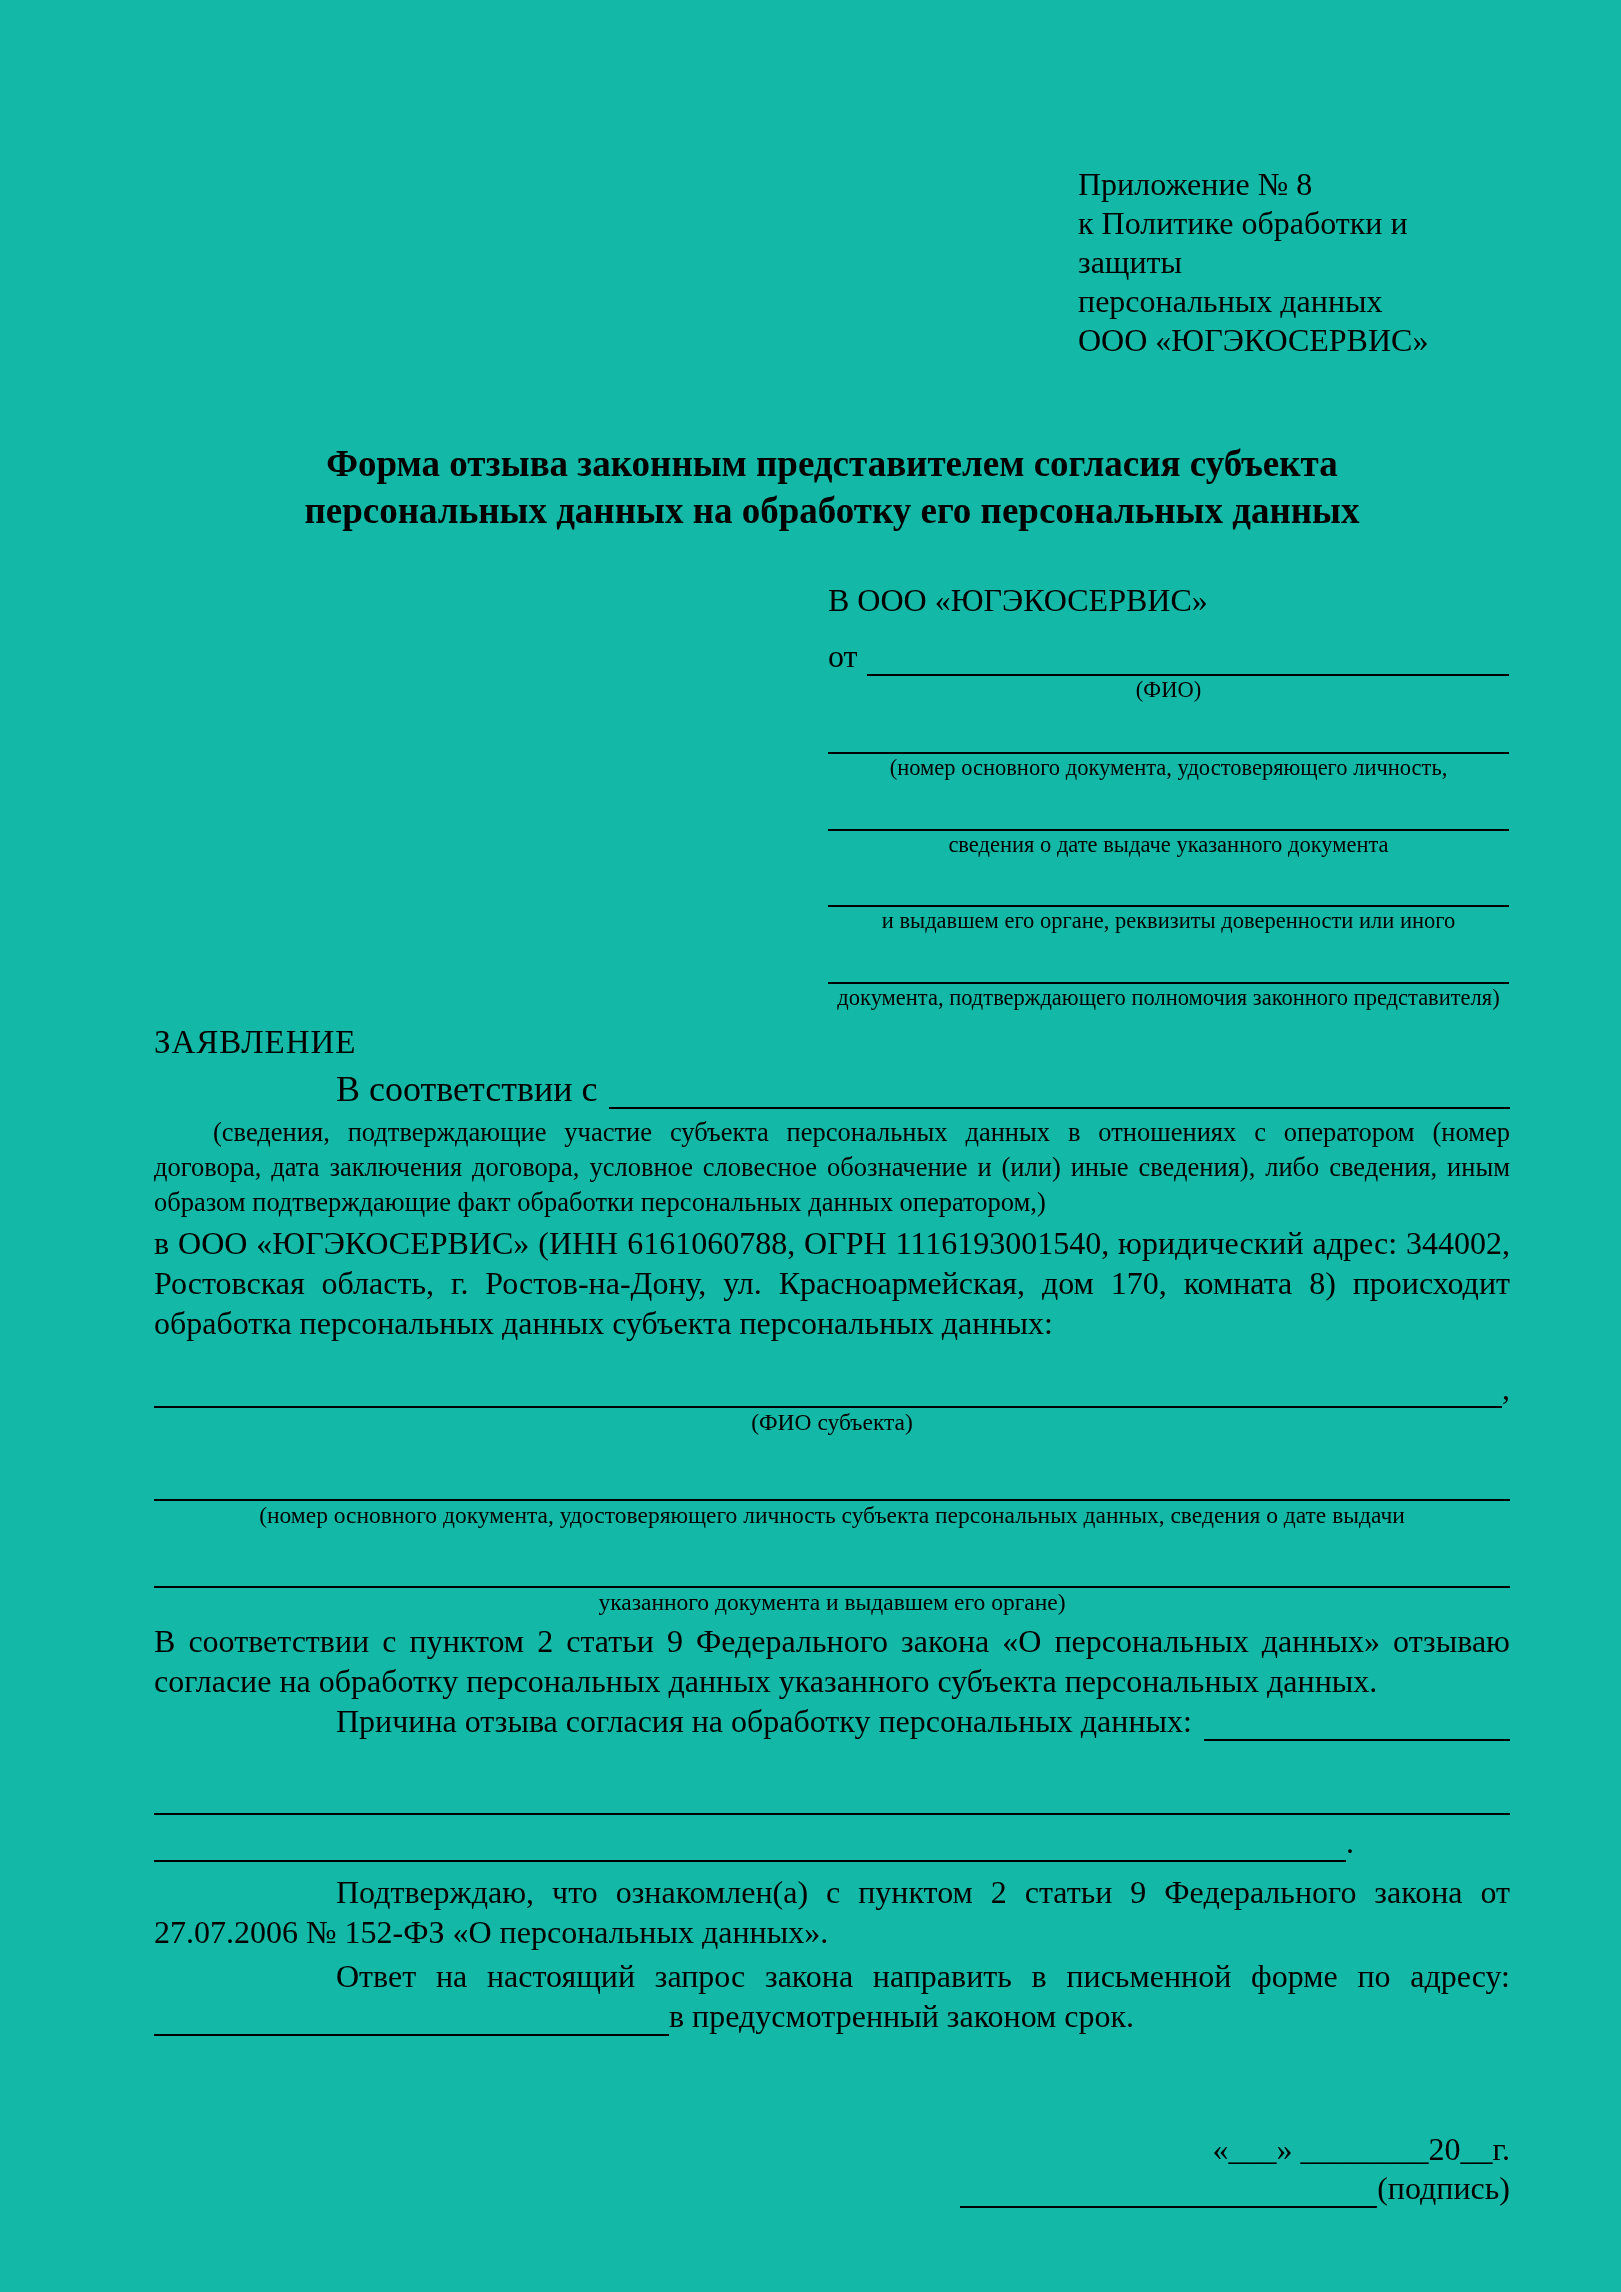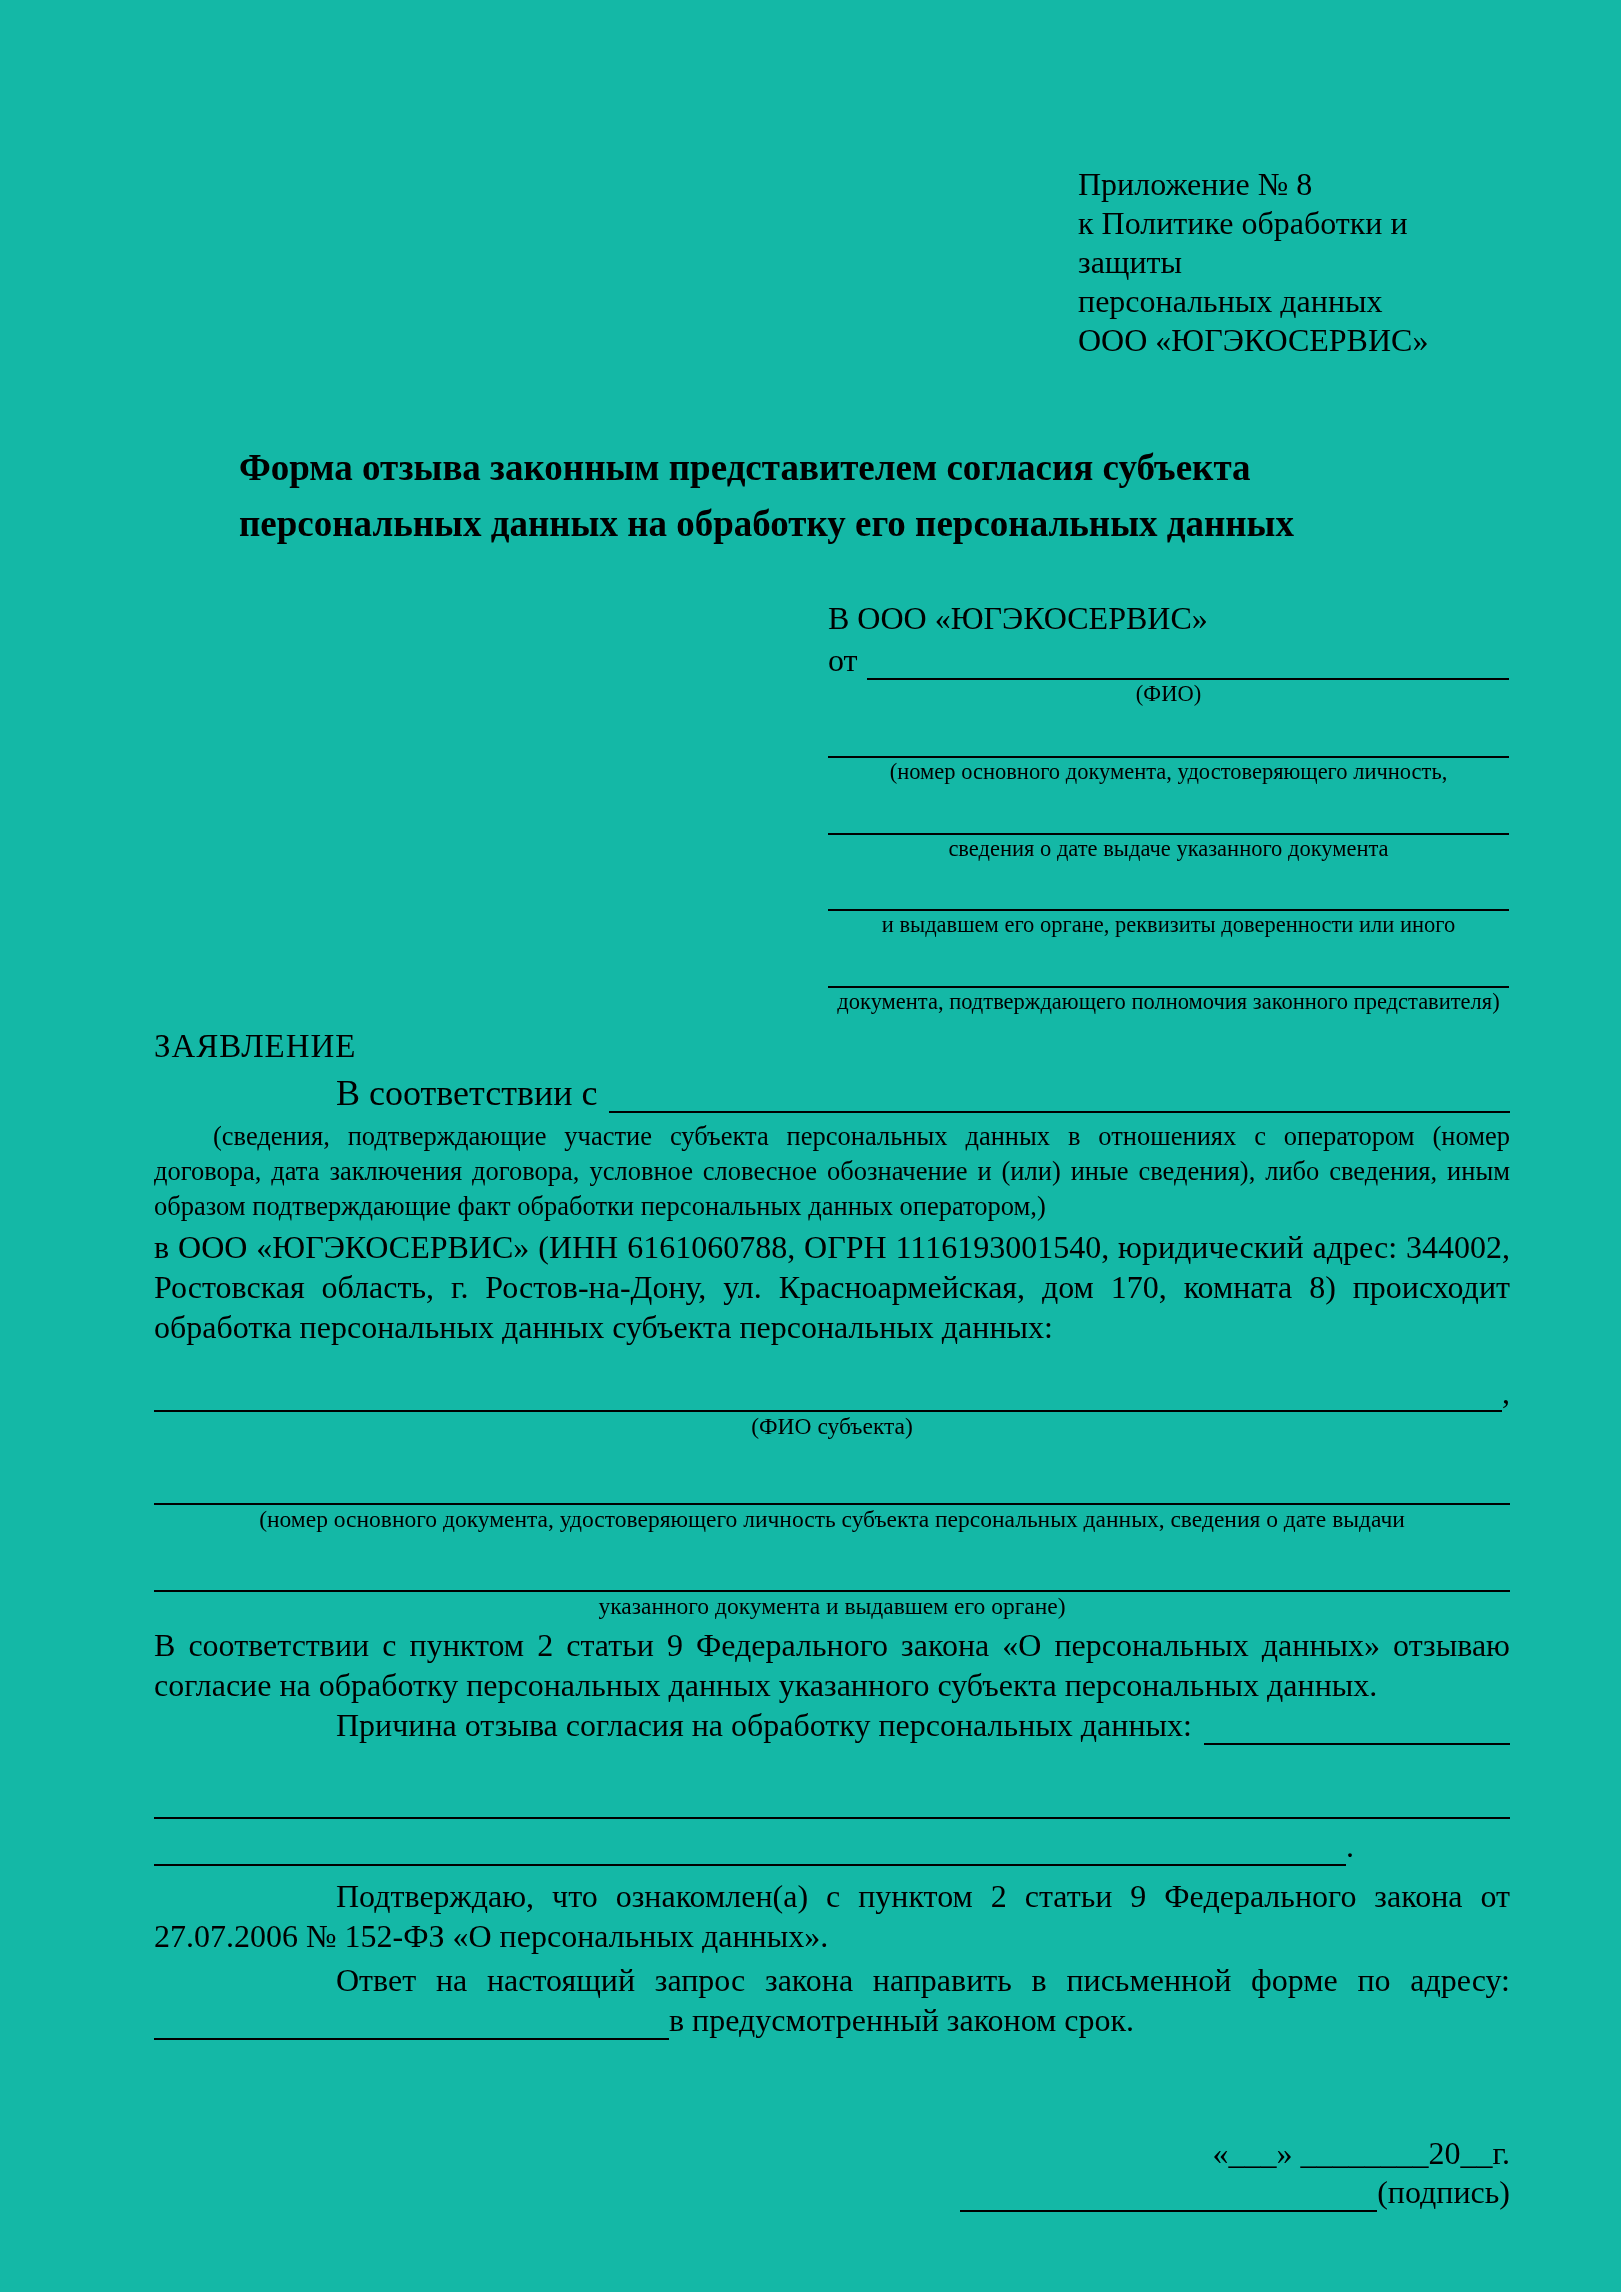--- a/index.html
+++ b/index.html
@@ -26,37 +26,37 @@
     margin-left: 924px;
     font-size: 32px;
     line-height: 39px;
   }
 
   
   .doc-title {
     margin: 80px auto 0 auto;
     max-width: 1186px;
     font-size: 37px;
-    line-height: 56px;
+    line-height: 47px;
     font-weight: bold;
-    text-align: left;
+    text-align: center;
   }
 
   
   .addressee {
     margin-top: 47px;
     margin-left: 674px;
     width: 681px;
     font-size: 32px;
     line-height: 39px;
   }
   .flex-row { display: flex; align-items: flex-end; }
   .fill-line { flex: 1 1 auto; border-bottom: 2.9px solid #000; height: 33px; }
   .fill-line.short { flex: 0 0 auto; }
-  .from-row { margin-top: 3px; }
+  .from-row { margin-top: 17px; }
   .from-row .fill-line { margin-left: 9.8px; }
   .hint { font-size: 22.5px; line-height: 27.4px; text-align: center; }
   .hint-line { border-bottom: 2.9px solid #000; height: 27.4px; margin-top: 19.6px; }
   .hint-line.first { margin-top: 21.6px; }
 
   
   .statement-heading {
     margin-top: 9.8px;
     font-size: 33px;
     line-height: 43px;

